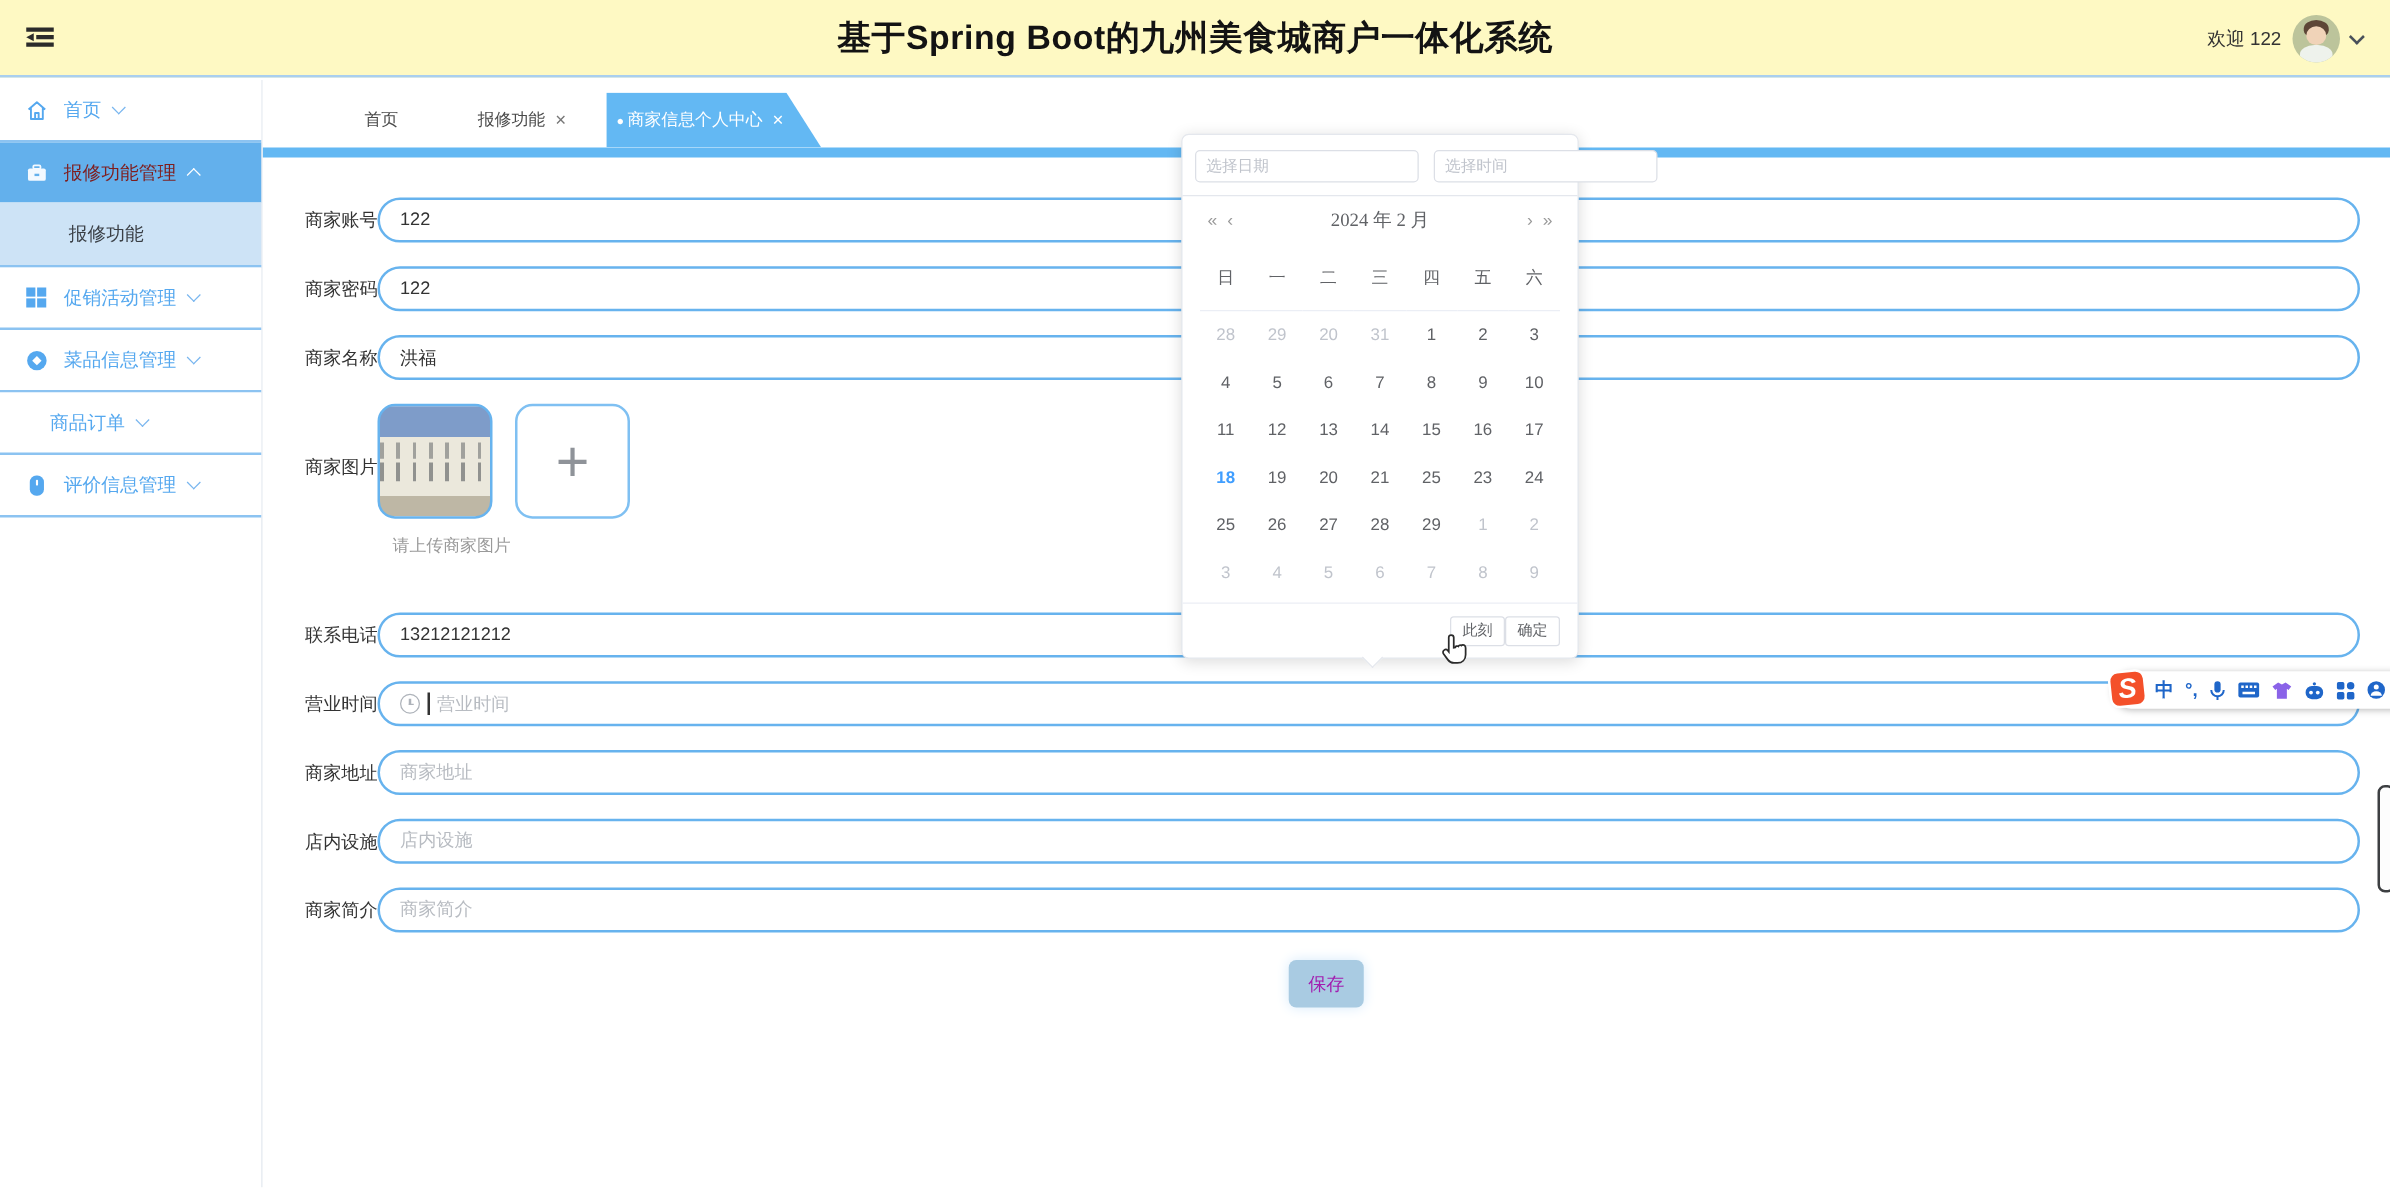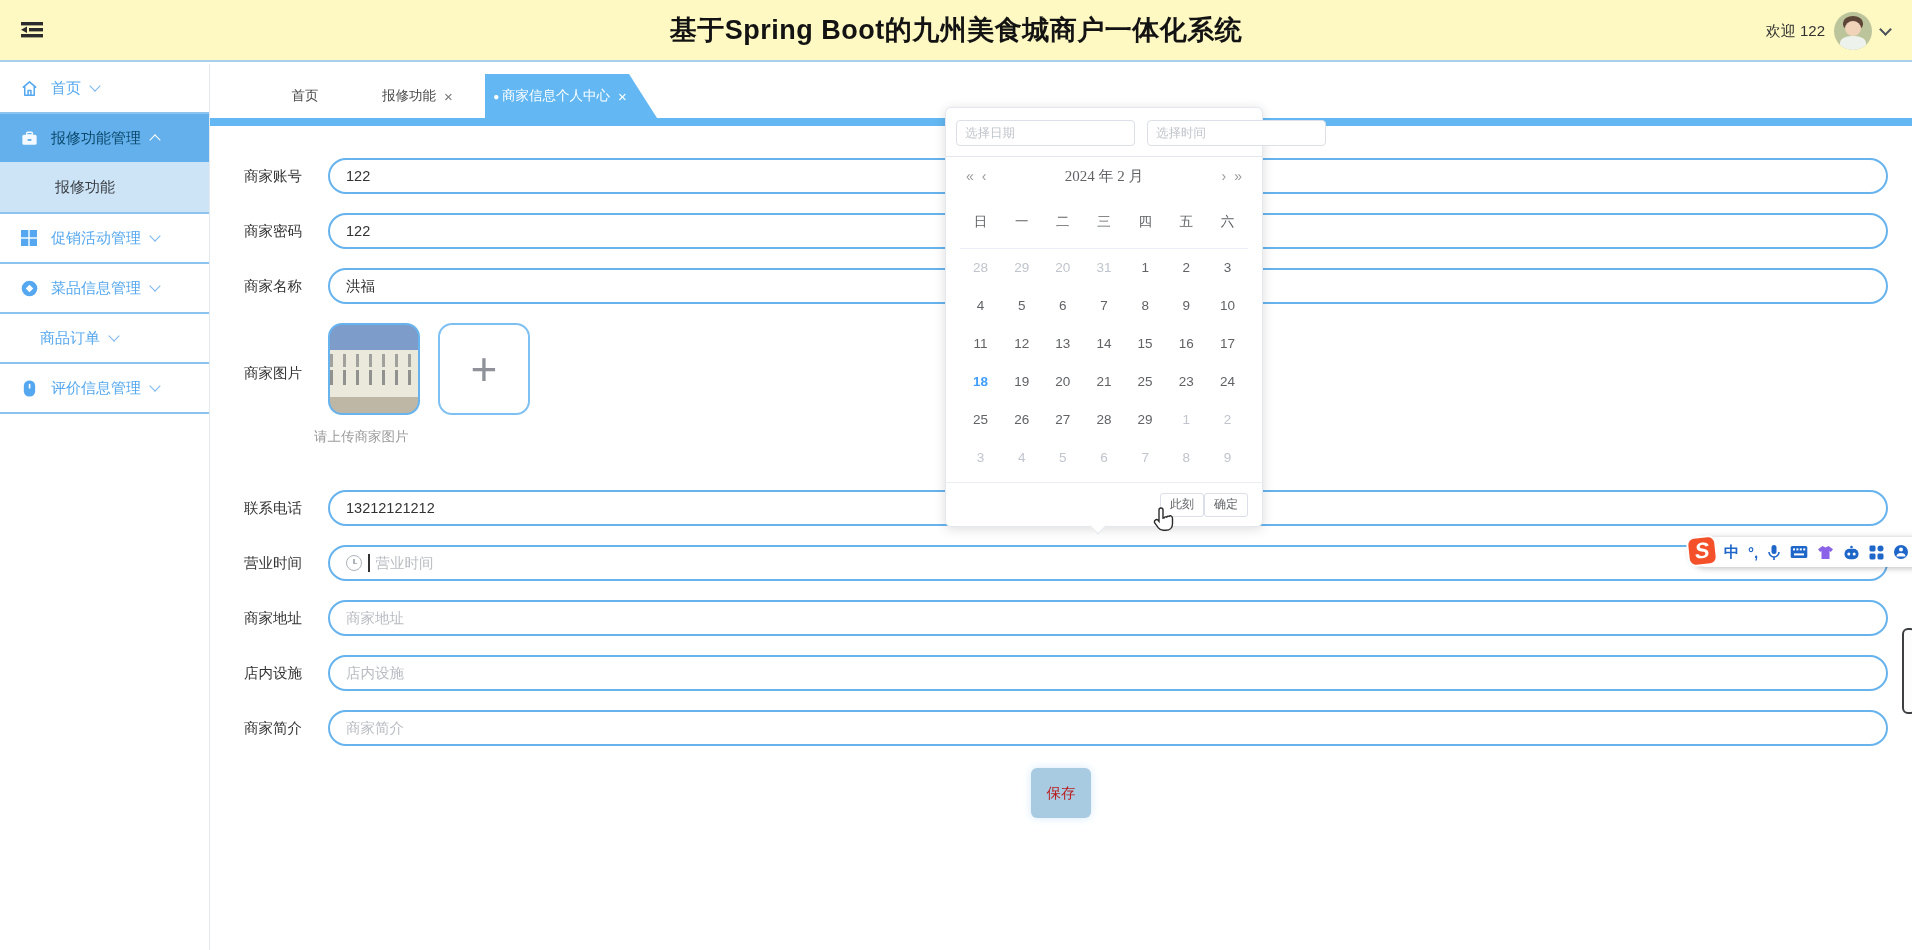--- a/index.html
+++ b/index.html
@@ -40,21 +40,21 @@
     background:#fff; border-right:1px solid #e3e9ef; z-index:20;
   }
   .side-item {
     height:50px; display:flex; align-items:center; padding-left:19px;
     color:#55a8ef; font-size:15px; border-bottom:2px solid #8cc3f1;
     cursor:pointer; background:#fff;
   }
   .side-item .lbl { margin-left:12px; }
   .side-item .sc { width:8px; height:8px; border-right:1.8px solid #79b6ef; border-bottom:1.8px solid #79b6ef; transform:rotate(45deg); margin-left:10px; margin-top:-4px; }
   .side-item .sc.up { transform:rotate(225deg); margin-top:4px; border-color:#fff; }
-  .side-item.active { background:#63b0ec; color:#0c4a6e; border-bottom:none; height:48px; }
+  .side-item.active { background:#63b0ec; color:#7f1d1d; border-bottom:none; height:48px; }
   .side-sub {
     height:52px; display:flex; align-items:center; padding-left:55px;
     background:#cde3f6; color:#3a3f45; font-size:15px;
     border-bottom:2px solid #8cc3f1; cursor:pointer;
   }
   .side-item.noicon { padding-left:40px; }
   .sicon { width:20px; height:20px; display:inline-flex; align-items:center; justify-content:center; }
 
   
   .main { position:absolute; left:210px; top:64px; right:0; bottom:0; background:#fff; }
@@ -73,21 +73,21 @@
     padding-right:22px;
   }
   .tab-active .tab-label::before { content:"● "; font-size:10px; }
   .tab .x { font-size:15px; line-height:1; color:#777; cursor:pointer; }
   .tab-active .x { color:#fff; }
   .tabs-bottom-bar { position:absolute; left:0; right:0; top:54px; height:8px; background:#63b8f3; }
 
   
   .form { position:absolute; left:0; right:0; top:62px; padding-top:32px; }
   .frow { display:flex; align-items:center; margin-bottom:19px; }
-  .frow .flabel { width:92px; text-align:right; margin-right:26px; font-size:14.5px; color:#333; flex:none;font-family:Liberation Mono, monospace; }
+  .frow .flabel { width:92px; text-align:right; margin-right:0; font-size:14.5px; color:#333; flex:none;font-family:Liberation Mono, monospace; }
   .pill {
     flex:1; margin-right:24px; height:36px; border:2px solid #67b3ee; border-radius:18px;
     padding:0 16px; font-size:14.5px; color:#333; background:#fff; outline:none;
     font-family:"Liberation Sans","DejaVu Sans",sans-serif;
   }
   .pill::placeholder { color:#b8bcc2; }
   .pill-div { display:flex; align-items:center; gap:6px; cursor:text; }
   .pill-div .ph { color:#b8bcc2; font-size:14.5px; }
   .caret { width:1.5px; height:18px; background:#333; }
   .clock-ic { width:16px; height:16px; border:1.5px solid #aeb3ba; border-radius:50%; position:relative; flex:none; }
@@ -106,21 +106,21 @@
   }
   .upload-box {
     width:92px; height:92px; border-radius:14px; border:2px solid #7fc0f2; cursor:pointer;
     display:flex; align-items:center; justify-content:center; color:#8f9399; font-size:46px; font-weight:300;
     background:#fff;
   }
   .upload-hint { margin-left:104px; margin-top:13px; margin-bottom:44px; font-size:13.5px; color:#9a9a9a; }
 
   .save-row { display:flex; justify-content:center; margin-top:22px; }
   .save-btn {
-    width:60px; height:50px; background:#a9cbe2; color:#b91c1c; font-size:14.5px;
+    width:60px; height:38px; background:#a9cbe2; color:#a21caf; font-size:14.5px;
     border:none; border-radius:6px; cursor:pointer; box-shadow:0 0 10px #d6eafb;
     font-family:"Liberation Sans","DejaVu Sans",sans-serif;
   }
 
   
   .dp {
     position:absolute; left:945px; top:107px; width:318px; height:420px;
     background:#fff; border:1px solid #e4e7ed; border-radius:6px;
     box-shadow:0 2px 12px rgba(0,0,0,.14); z-index:40;
   }

